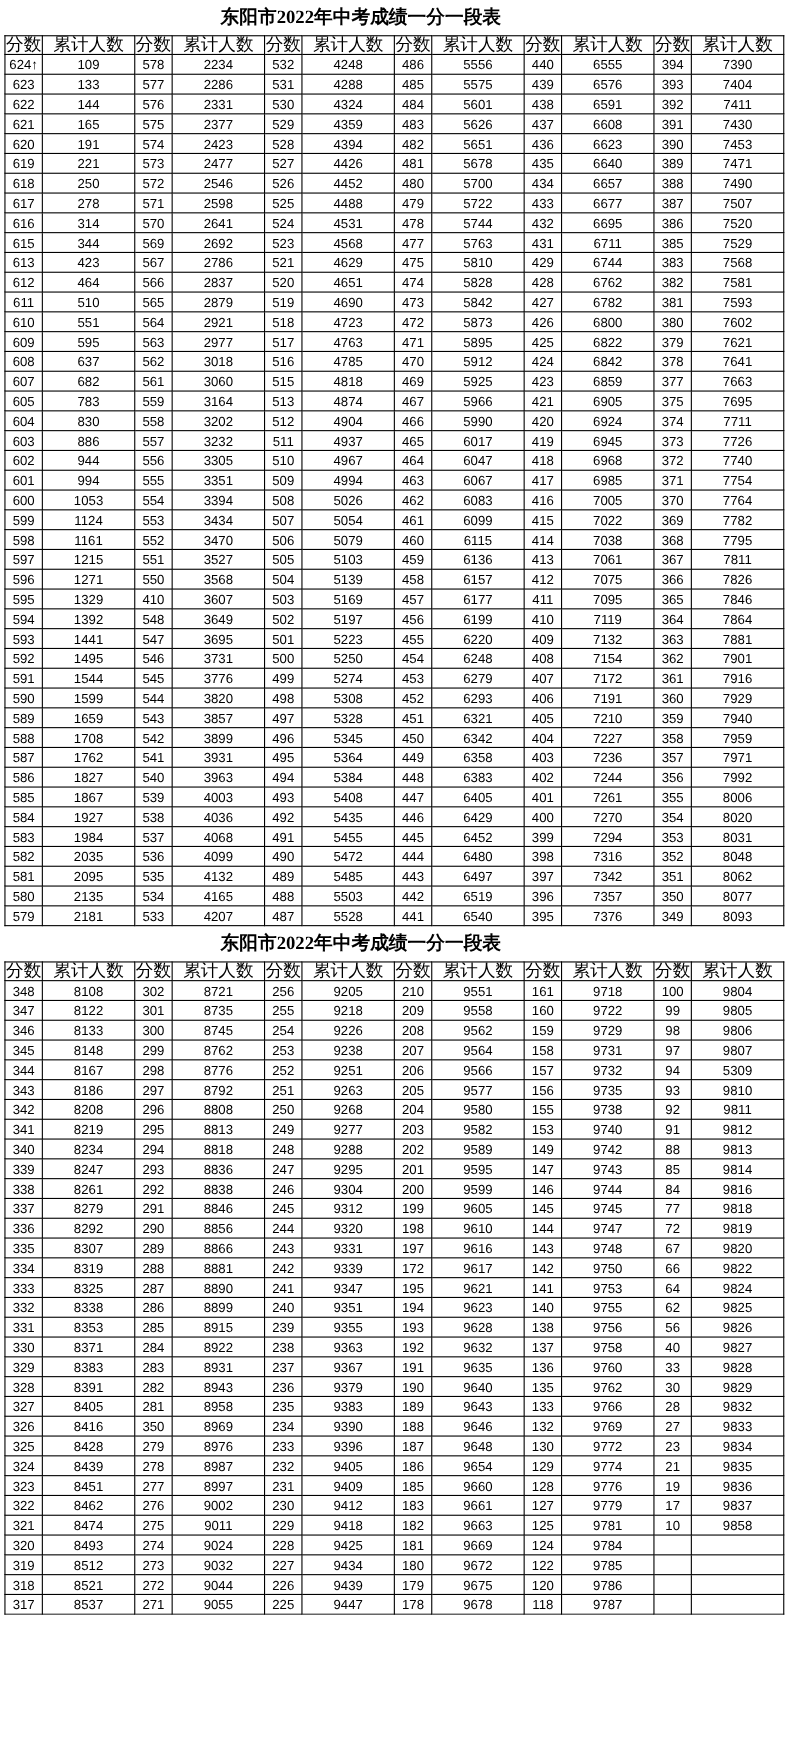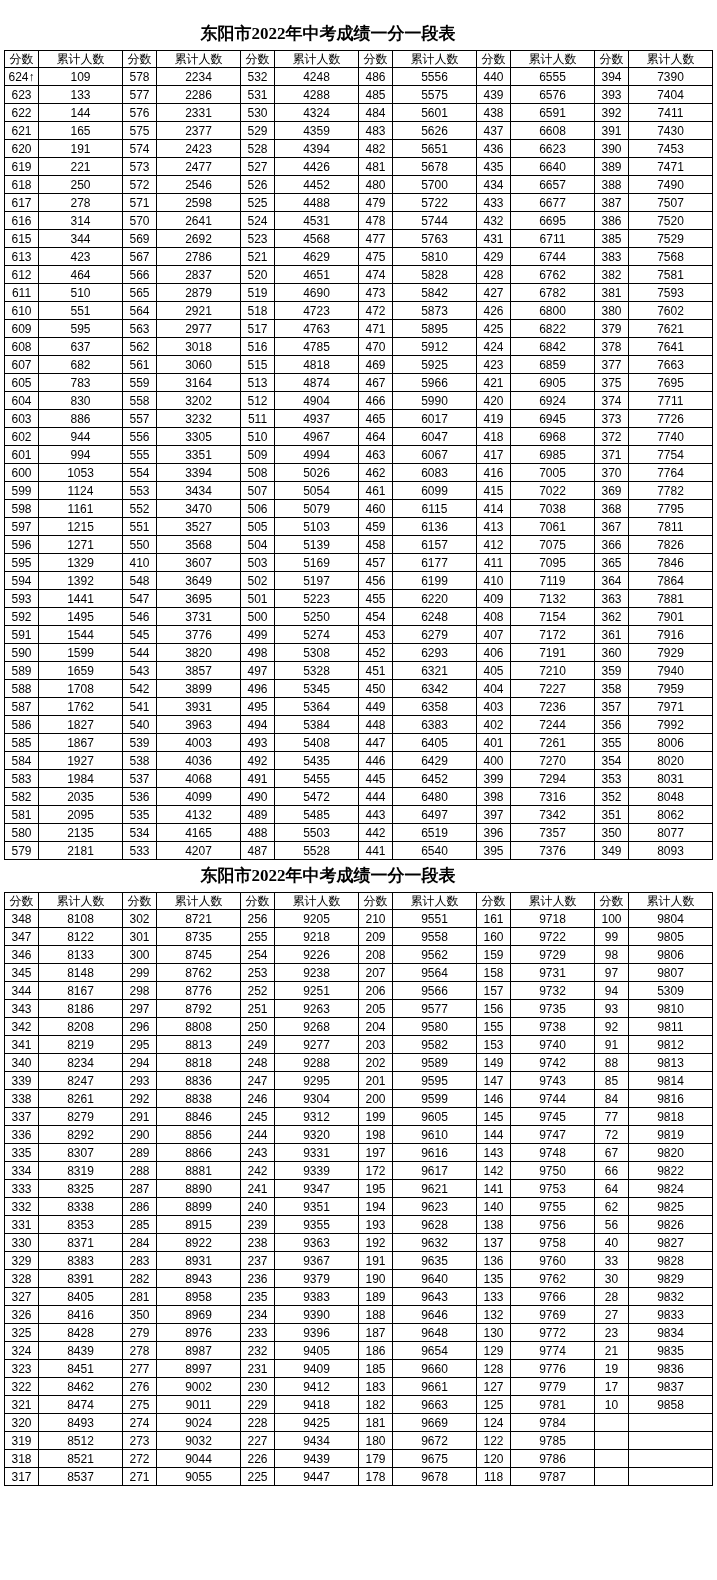--- a/index.html
+++ b/index.html
@@ -2,21 +2,21 @@
 <html><head>
 <meta charset="utf-8">
 <style>
   html,body{margin:0;padding:0;background:#fff;}
   body{
     width:717px;
     font-family:"Liberation Sans","DejaVu Sans",sans-serif;
     color:#000;
     -webkit-font-smoothing:none;
   }
-  .page{width:656px;box-sizing:border-box;padding:18px 4px;}
+  .page{width:656px;box-sizing:border-box;padding:0 4px;}
   .title{
     text-align:center;
     font-weight:bold;
     font-size:17px;
     font-family:"Liberation Serif","DejaVu Serif",serif;
     padding:4px 0 5px 0;
     letter-spacing:0px;
   }
   table{
     border-collapse:collapse;
@@ -29,21 +29,21 @@
     text-align:center;
     font-size:12px;
     line-height:1.0;
     height:17px;
     padding:0;
     font-family:"Liberation Sans","DejaVu Sans",sans-serif;
     overflow:hidden;
     white-space:nowrap;
   }
   thead td{
-    font-size:12px;
+    font-size:16px;
     font-weight:normal;
     height:16px;
   }
   col.score{width:34px;}
   col.cum{width:84px;}
 </style>
 </head>
 <body>
 
 <div class="page">

